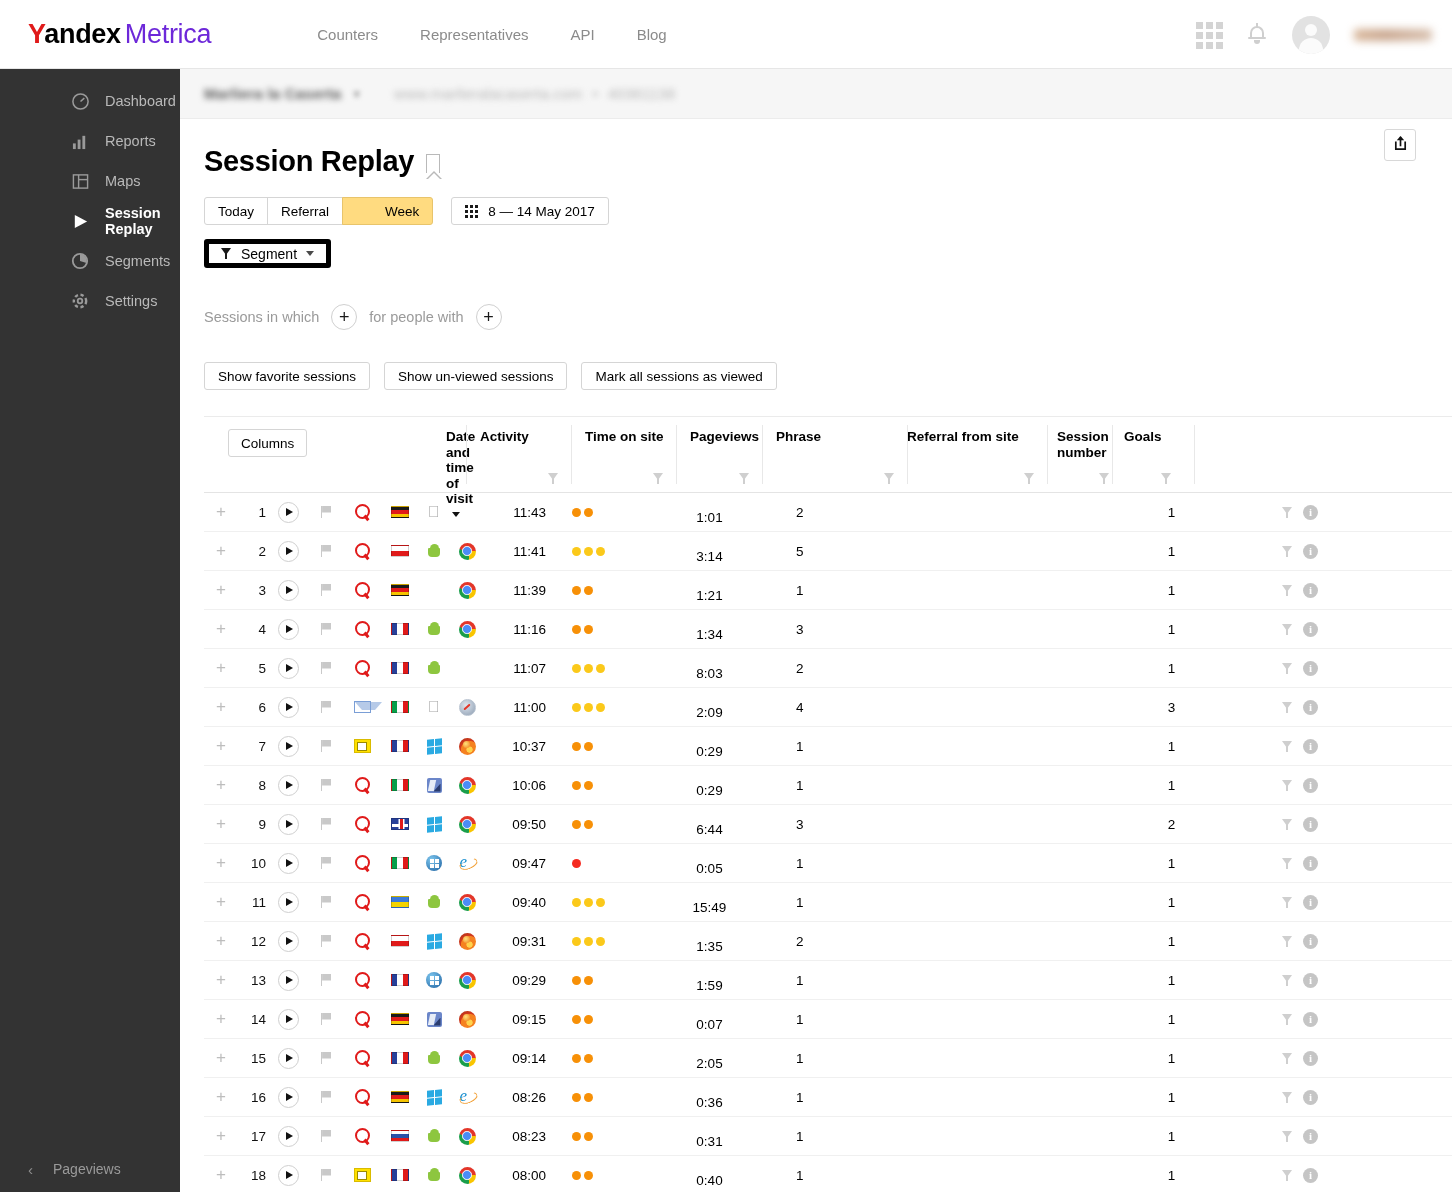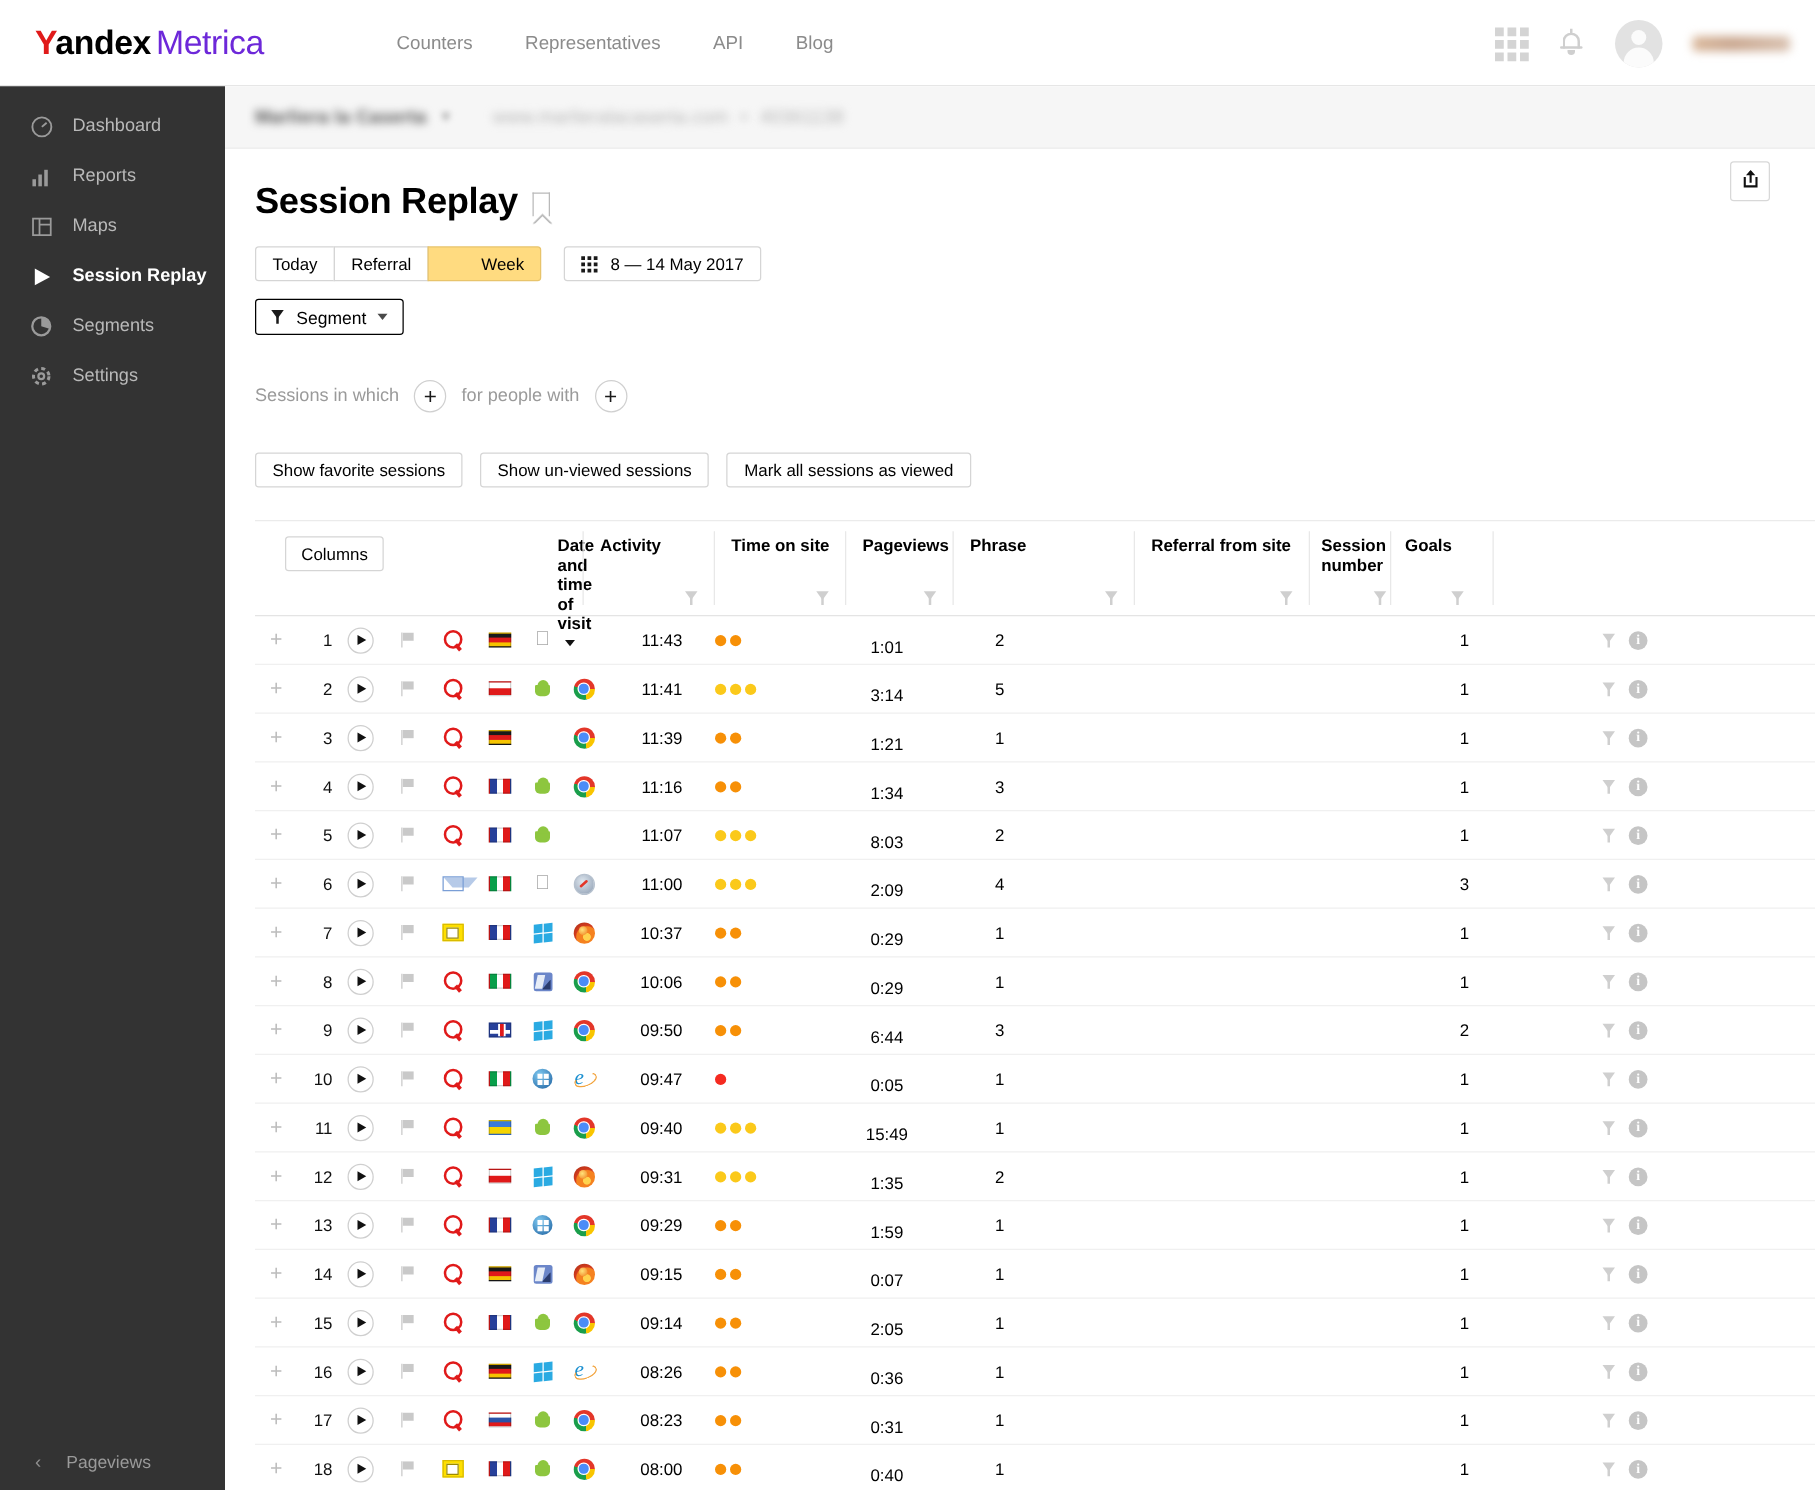--- a/index.html
+++ b/index.html
@@ -33,21 +33,21 @@
   .avatar{ width:38px;height:38px;border-radius:50%;background:#e2e2e2; position:relative; overflow:hidden;}
   .avatar .head{ position:absolute; left:13px; top:8px; width:12px;height:12px;border-radius:50%;background:#fbfbfb;}
   .avatar .body{ position:absolute; left:7px; top:22px; width:24px;height:18px;border-radius:12px 12px 0 0;background:#fbfbfb;}
   .username{ font-size:13px;color:#b08f7d; filter:blur(4px); width:78px; height:12px; background:linear-gradient(90deg,#d9b79a,#c9a68e 40%,#d8c0ae); border-radius:3px;}
 
   
   .sidebar{
     position:absolute; left:0; top:69px; width:180px; height:1123px;
     background:#333333; color:#b8b8b8;
   }
-  .side-item{ display:flex; align-items:center; height:40px; padding-left:22px; color:#b9b9b9; font-size:14.5px; cursor:pointer;}
+  .side-item{ display:flex; align-items:center; height:40px; padding-left:22px; color:#b9b9b9; font-size:14.5px; cursor:pointer;margin-left:47px;}
   .side-item .ico{ width:22px; height:22px; margin-right:14px; display:flex; align-items:center; justify-content:center; flex:0 0 22px;}
   .side-item.active{ color:#fff; font-weight:bold; }
   .side-item:first-child{ margin-top:12px;}
   .collapse{ position:absolute; bottom:6px; left:0; width:180px; display:flex; align-items:center; padding-left:28px; height:34px; color:#9a9a9a; font-size:14px;}
   .collapse .chev{ margin-right:20px; font-size:15px; color:#8f8f8f;}
 
   
   .main{ position:absolute; left:180px; top:69px; width:1272px; height:1123px; background:#fff;}
   .breadcrumb{ height:50px; background:#f6f6f6; border-bottom:1px solid #ececec; display:flex; align-items:center; padding-left:24px; gap:10px;}
   .blurtext{ filter:blur(3.4px); color:#5a5a5a; font-size:15px; font-weight:bold; letter-spacing:.2px;}
@@ -70,21 +70,21 @@
     margin-left:-1px; cursor:pointer; white-space:nowrap;}
   .seg-btn:first-child{ margin-left:0; border-radius:3px 0 0 3px;}
   .seg-btn:last-child{ border-radius:0 3px 3px 0;padding-left:42px;}
   .seg-btn.active{ background:#ffdb80; border-color:#e8c46b; position:relative; z-index:2;}
   .daterange{ height:28px;border:1px solid #d5d5d5;border-radius:3px;background:#fff;font-size:13.5px;
     display:flex;align-items:center;gap:10px;padding:0 13px; margin-left:18px; white-space:nowrap;}
   .cal-icon{ width:13px;height:13px;display:grid;grid-template-columns:repeat(3,3px);grid-template-rows:repeat(3,3px);gap:2px;}
   .cal-icon i{ background:#1a1a1a; width:3px;height:3px;display:block;}
 
   .segmentrow{ margin-top:14px;}
-  .segment-btn{ height:29px;border:1px solid #000000;border-radius:3px;background:#fff;font-size:14px;
+  .segment-btn{ height:29px;border:5px solid #000000;border-radius:3px;background:#fff;font-size:14px;
     display:inline-flex;align-items:center;gap:9px;padding:0 12px;}
   .funnel{ width:11px;height:11px; position:relative; display:inline-block;}
   .funnel:before{ content:""; position:absolute; left:0; top:0; width:0;height:0;
      border-left:5.5px solid transparent;border-right:5.5px solid transparent;border-top:7px solid currentColor;}
   .funnel:after{ content:""; position:absolute; left:4.2px; top:5px; width:2px;height:6px;background:currentColor;}
   .caret-d{ width:0;height:0;border-left:4.5px solid transparent;border-right:4.5px solid transparent;border-top:5px solid #4a4a4a;}
 
   .sessions-line{ margin-top:36px; display:flex; align-items:center; gap:12px; color:#9a9a9a; font-size:14.5px;}
   .plus-circle{ width:26px;height:26px;border-radius:50%;border:1px solid #d0d0d0;display:flex;align-items:center;justify-content:center;
      font-size:18px;color:#1a1a1a; line-height:1; background:#fff;}
@@ -377,21 +377,21 @@
           <span class="funnel funnel-ico"></span>
         </div>
         <div class="th sep" style="width:86px; padding-left:14px; overflow:hidden; white-space:nowrap;">
           <span>Pageviews</span>
           <span class="funnel funnel-ico"></span>
         </div>
         <div class="th sep" style="width:145px; padding-left:14px;">
           <span>Phrase</span>
           <span class="funnel funnel-ico"></span>
         </div>
-        <div class="th sep" style="width:140px; padding-left:14px;">
+        <div class="th sep" style="width:140px; ">
           <span>Referral from site</span>
           <span class="funnel funnel-ico"></span>
         </div>
         <div class="th sep" style="width:65px; padding-left:10px;">
           <span>Session number</span>
           <span class="funnel funnel-ico" style="right:2px"></span>
         </div>
         <div class="th sep" style="width:82px; padding-left:12px;">
           <span>Goals</span>
           <span class="funnel funnel-ico" style="right:22px"></span>

